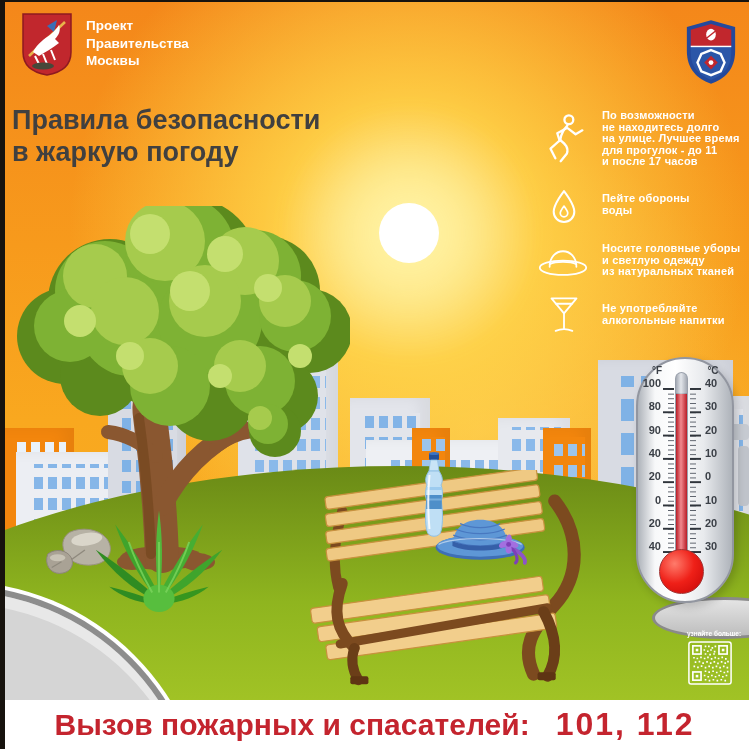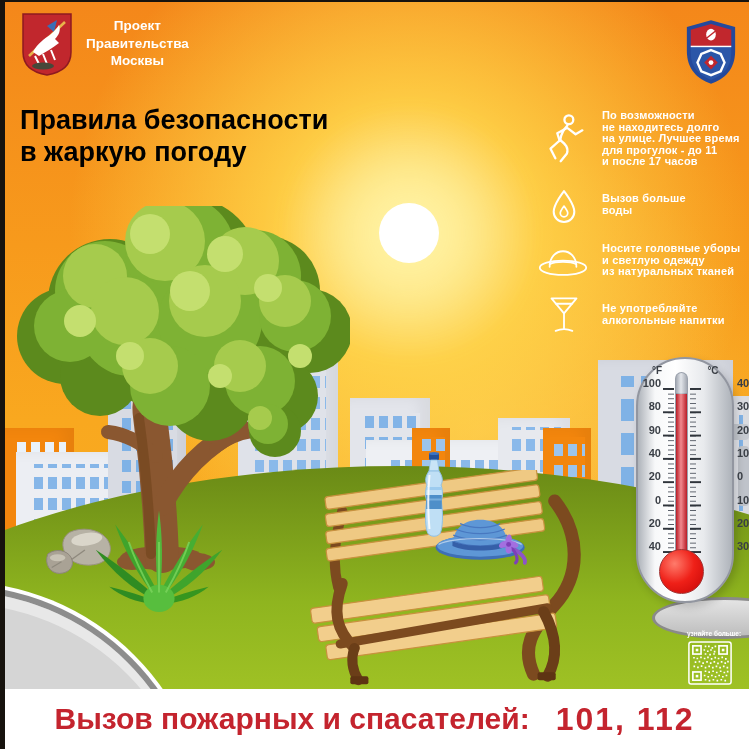--- a/index.html
+++ b/index.html
@@ -27,52 +27,52 @@
     background:linear-gradient(180deg,#6A8A16 0%,#8FB51F 22%,#A9C928 45%,#C3DC33 72%,#CFE438 100%);z-index:4;}
   .walk1-w{position:absolute;left:-299px;top:581px;width:508px;height:508px;border-radius:50%;background:#FFFFFF;z-index:6;}
   .walk1-d{position:absolute;left:-295px;top:585px;width:500px;height:500px;border-radius:50%;background:#8D8D8D;z-index:6;}
   .walk1-i{position:absolute;left:-289px;top:591px;width:488px;height:488px;border-radius:50%;
     background:#D5D5D5;box-shadow:inset 0 12px 0 rgba(255,255,255,.45);z-index:6;}
   .walk2{position:absolute;left:652px;top:597px;width:140px;height:36px;border-radius:50%;
     background:linear-gradient(#E4E4E4,#BDBDBD);border:3px solid #8A8A8A;z-index:5;}
   
   .pre{white-space:pre-line;}
   .hdr-left-text{position:absolute;left:86px;top:17px;color:#fff;font-weight:bold;
-    font-size:13.5px;line-height:17.5px;z-index:10;text-align:center;}
+    font-size:13.5px;line-height:17.5px;z-index:10;}
   .hdr-right-text{position:absolute;right:77px;top:20px;color:#fff;font-weight:bold;
     font-size:13px;line-height:15.5px;text-align:right;z-index:10;}
-  .title{position:absolute;left:20px;top:104px;color:#000000;font-weight:bold;
+  .title{position:absolute;left:12px;top:104px;color:#404040;font-weight:bold;
     font-size:27px;line-height:32px;z-index:10;}
   .tip-text{position:absolute;left:602px;color:#fff;font-weight:bold;
     font-size:11px;line-height:11.6px;letter-spacing:.2px;z-index:10;}
   .tip-icon{position:absolute;z-index:10;}
   .qr-cap{position:absolute;left:687px;top:630px;color:#fff;font-weight:bold;font-size:6.5px;z-index:9;}
   .qr{position:absolute;left:687px;top:641px;width:46px;height:44px;z-index:9;}
   
-  .footer{position:absolute;left:0;right:0;bottom:0;height:60px;background:#fff;z-index:11;
+  .footer{position:absolute;left:0;right:0;bottom:0;height:49px;background:#fff;z-index:11;
     display:flex;align-items:center;justify-content:center;gap:26px;
     color:#C4242E;font-weight:bold;}
   .footer .lbl{font-size:30px;}
   .footer .num{font-size:32px;letter-spacing:2px;text-align:right;}
   
   .therm{position:absolute;left:636px;top:357px;width:98px;height:246px;z-index:8;}
   .therm-body{position:absolute;inset:0;border-radius:49px;border:2px solid #9296A0;box-sizing:border-box;
     background:linear-gradient(90deg,#AEB3BA 0%,#F7F8F9 18%,#FFFFFF 40%,#E8EAED 70%,#AEB3BA 100%);
     box-shadow:3px 4px 8px rgba(0,0,0,.18);}
   .deg{position:absolute;top:8px;width:30px;text-align:center;font-size:10px;font-weight:bold;color:#3A3F46;}
   .degF{left:6px;} .degC{left:62px;}
   .ticks{position:absolute;top:31px;height:166px;width:11px;background-repeat:repeat-y,repeat-y;}
   .ticks.l{left:27px;
     background-image:linear-gradient(#2F343B 0 2px,transparent 2px),linear-gradient(#565C66 0 1.2px,transparent 1.2px);
     background-size:11px 23.3px,6px 4.66px;background-position:0 0,5px 1px;}
   .ticks.r{left:54px;
     background-image:linear-gradient(#2F343B 0 2px,transparent 2px),linear-gradient(#565C66 0 1.2px,transparent 1.2px);
     background-size:11px 23.3px,6px 4.66px;background-position:0 0,0 1px;}
   .tcol{position:absolute;top:20px;height:180px;}
-  .tcol span{position:absolute;font-size:11px;font-weight:bold;color:#3A3F46;margin-left:32px;}
+  .tcol span{position:absolute;font-size:11px;font-weight:bold;color:#3A3F46;}
   .fcol{left:0;width:25px;} .fcol span{right:0;}
   .ccol{left:69px;width:26px;} .ccol span{left:0;}
   .tcol span:nth-child(1){top:0}   .tcol span:nth-child(2){top:23px}
   .tcol span:nth-child(3){top:47px}.tcol span:nth-child(4){top:70px}
   .tcol span:nth-child(5){top:93px}.tcol span:nth-child(6){top:117px}
   .tcol span:nth-child(7){top:140px}.tcol span:nth-child(8){top:163px}
   .tube{position:absolute;left:39px;top:15px;width:13px;height:180px;box-sizing:border-box;
     border:1px solid #9AA1AC;border-bottom:none;border-radius:7px 7px 0 0;
     background-image:linear-gradient(90deg,rgba(60,60,70,.25),rgba(255,255,255,.5) 45%,rgba(60,60,70,.25)),
       linear-gradient(180deg,#C6CDD7 0 20px,#99A2AF 20px 21px,#E2121C 21px);}
@@ -335,21 +335,21 @@
   <div class="tip-text pre" style="top:110px;">По возможности
 не находитесь долго
 на улице. Лучшее время
 для прогулок - до 11
 и после 17 часов</div>
 
   <svg class="tip-icon" style="left:549px;top:188px;width:30px;height:38px;" viewBox="0 0 32 40" fill="none" stroke="#FFFFFF" stroke-width="2.2" stroke-linecap="round" stroke-linejoin="round">
     <path d="M16,3 C16,3 5,17 5,25 a11,11 0 0 0 22,0 C27,17 16,3 16,3 Z"></path>
     <path d="M16,19 c-2.5,3.5 -4,5.5 -4,7.5 a4,4 0 0 0 8,0 c0,-2 -1.5,-4 -4,-7.5 Z" stroke-width="1.8"></path>
   </svg>
-  <div class="tip-text pre" style="top:193px;">Вызов больше
+  <div class="tip-text pre" style="top:193px;">Пейте обороны
 воды</div>
 
   <svg class="tip-icon" style="left:538px;top:246px;width:50px;height:31px;" viewBox="0 0 56 34" fill="none" stroke="#FFFFFF" stroke-width="2" stroke-linecap="round" stroke-linejoin="round">
     <ellipse cx="28" cy="24" rx="26" ry="8"></ellipse>
     <path d="M13,23 C13,12 20,5.5 28,5.5 C36,5.5 43,12 43,23"></path>
     <path d="M13,20 C20,16.5 36,16.5 43,20"></path>
   </svg>
   <div class="tip-text pre" style="top:243px;">Носите головные уборы
 и светлую одежду
 из натуральных тканей</div>

